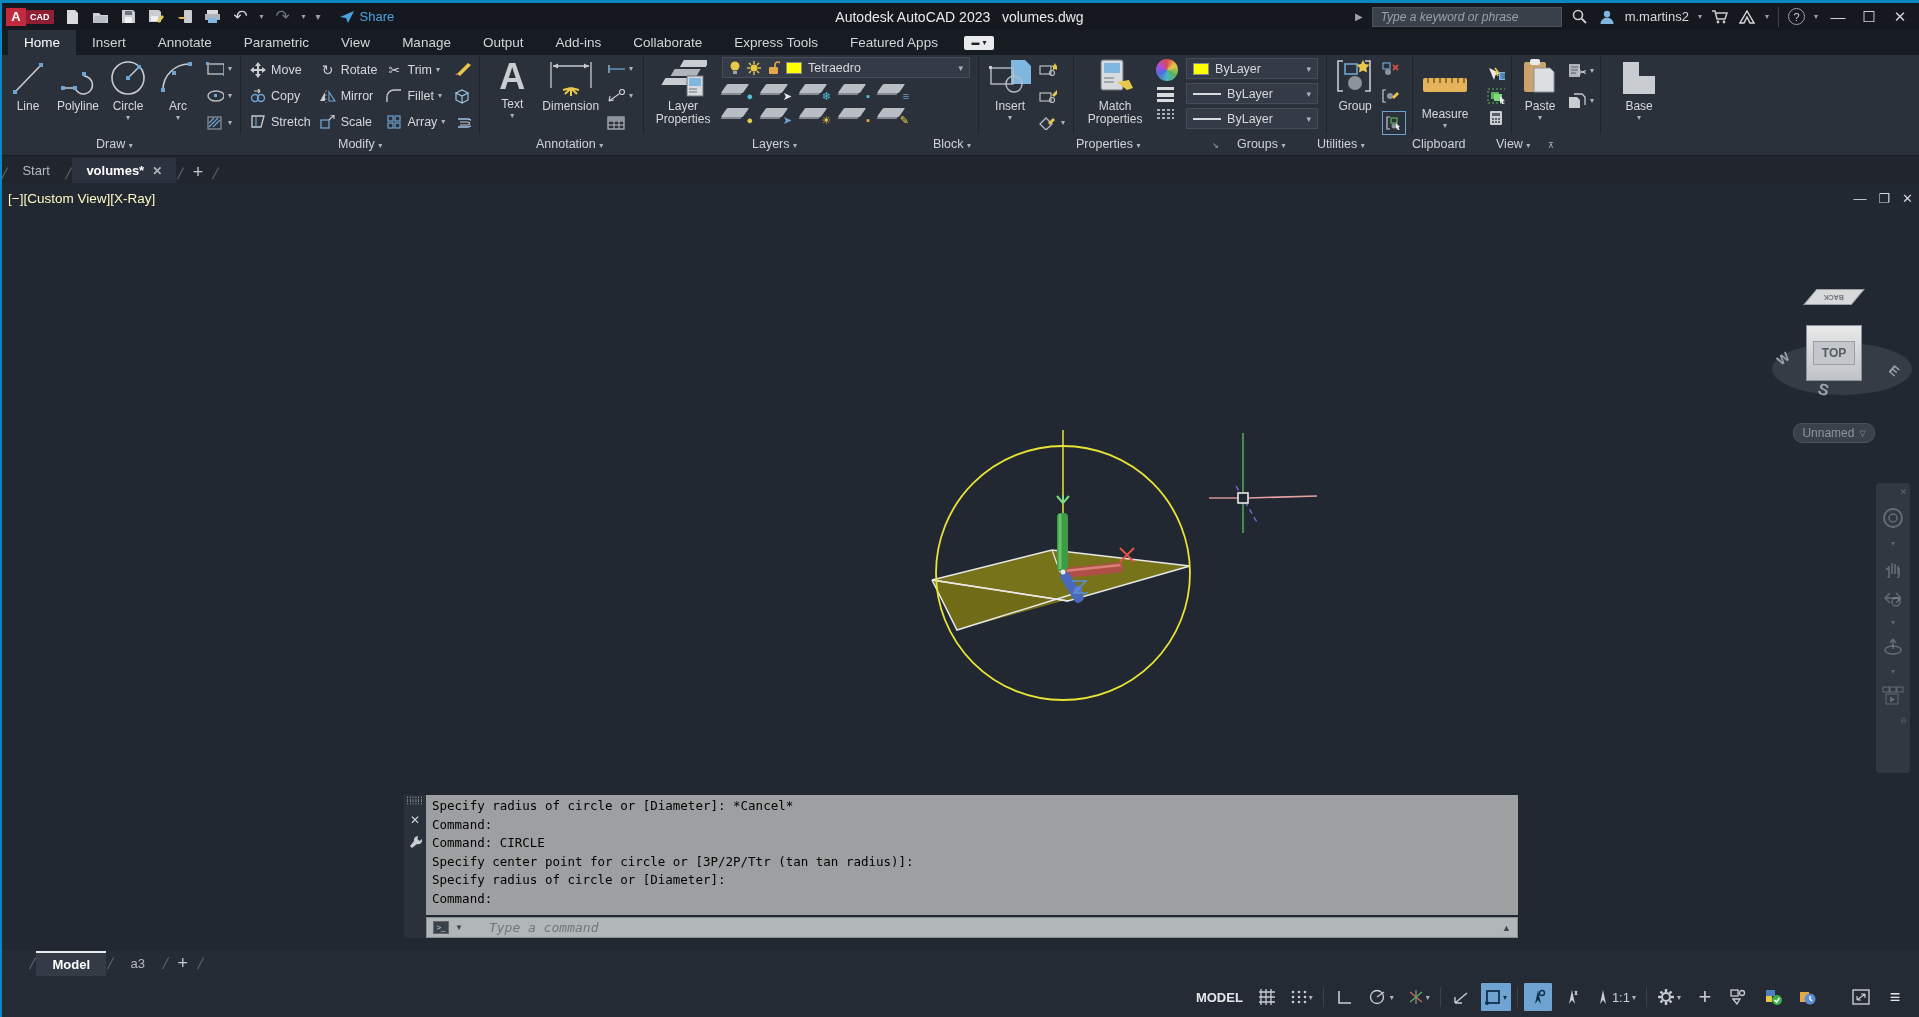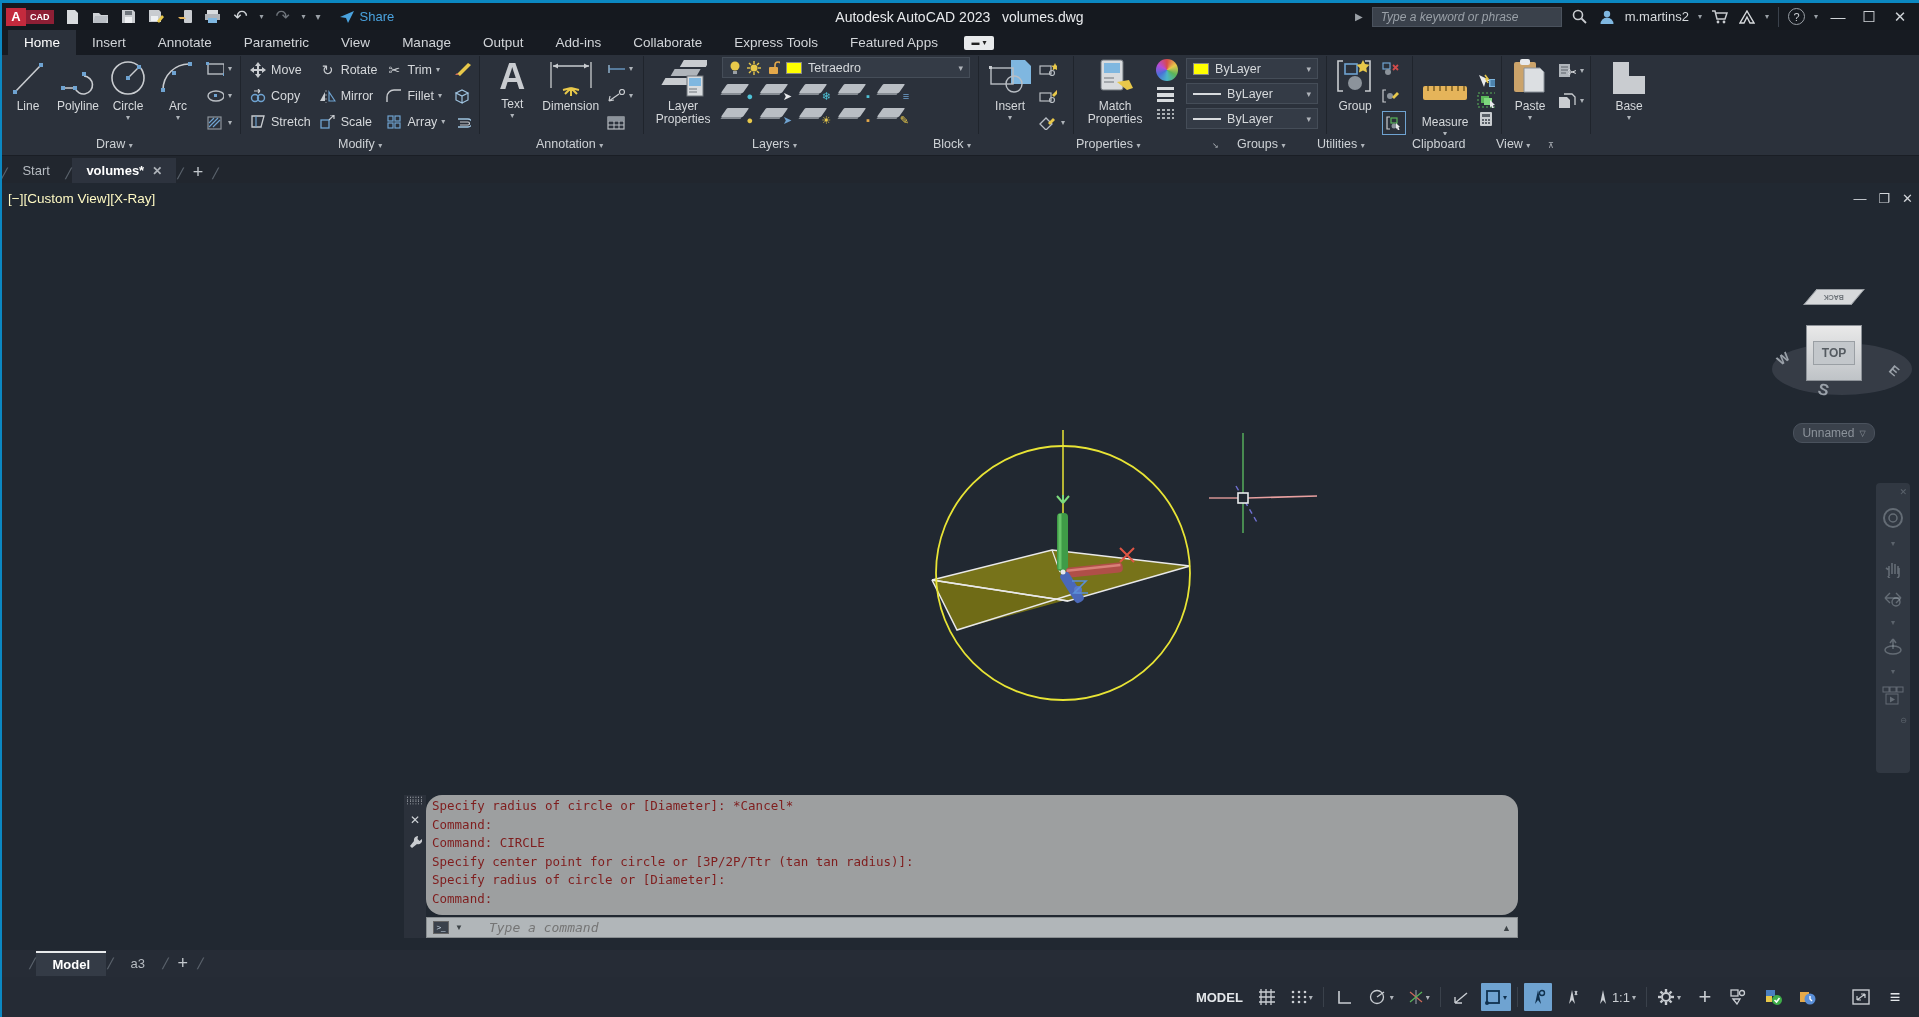--- a/index.html
+++ b/index.html
@@ -98,22 +98,22 @@
             background:rgba(200,210,220,0.10); border-radius:4px; color:rgba(220,228,235,0.25);
             display:flex; flex-direction:column; align-items:center; padding-top:4px; gap:10px;
             font-size:16px; }
   .navbar .sm { font-size:8px; }
 
   
   .cmdwin { position:absolute; left:404px; top:612px; width:1114px; height:143px; display:flex; }
   .cmdstrip { width:22px; background:#2b313b; display:flex; flex-direction:column; align-items:center;
               color:#cfd3d7; padding-top:2px; gap:8px; }
   .cmdmain { flex:1; display:flex; flex-direction:column; }
-  .cmdhist { background:#9d9fa0; flex:1; padding:2px 6px; color:#7f1d1d;
-             font-family:"DejaVu Sans Mono", monospace; font-size:12.5px; line-height:18.6px;border-radius:16px; }
+  .cmdhist { background:#9d9fa0; flex:1; padding:2px 6px; color:#000000;
+             font-family:"DejaVu Sans Mono", monospace; font-size:12.5px; line-height:18.6px; }
   .cmdinput { background:#b1b6b9; border:1px solid #888d90; margin-top:2px; height:21px;
               display:flex; align-items:center; padding:0 6px; gap:6px; }
   .cmdinput input { flex:1; background:transparent; border:none; outline:none; font-style:italic;
               color:#3c4246; font-family:"DejaVu Sans Mono", monospace; font-size:13px;margin-left:20px; }
   .cmdicon { width:16px; height:13px; background:#3a414b; border:1px solid #666; color:#cfe0ee;
              font-size:8px; display:flex; align-items:center; justify-content:center; }
 
   
   .layouttabs { top:950px; left:0; width:1919px; height:27px; background:#262c36; display:flex;
                 align-items:center; color:#b6bbc1; font-size:13px; padding-left:28px; }
@@ -724,21 +724,21 @@
                 <rect x="5" y="2" width="6" height="5" fill="none" stroke="#5ab55a" stroke-width="1.2"></rect>
                 <circle cx="8" cy="10" r="2.5" fill="#8c939b"></circle>
                 <path d="M10 7 l4 4 -1.5 .3 1 2.5 -1.5 .7 -1 -2.5 -1 1 z" fill="#e8eaec"></path>
               </svg>
             </span>
           </div>
       </div>
     </div>
     <div class="vsep"></div>
 
-    <div style="display:flex;gap:6px;padding:16px 4px;">
+    <div style="display:flex;gap:16px;padding:8px 4px;">
       <div class="bigbtn">
         <span>
             <svg width="52" height="40">
               <rect x="4" y="12" width="44" height="14" rx="2" fill="#e5b45a"></rect>
               <path d="M9 12 v5 M15 12 v5 M21 12 v5 M27 12 v5 M33 12 v5 M39 12 v5 M45 12 v5" stroke="#7a5c20" stroke-width="1.5"></path>
             </svg>
           </span>
         <span class="lbl">Measure</span>
         <span class="dcaret">▾</span>
       </div>

